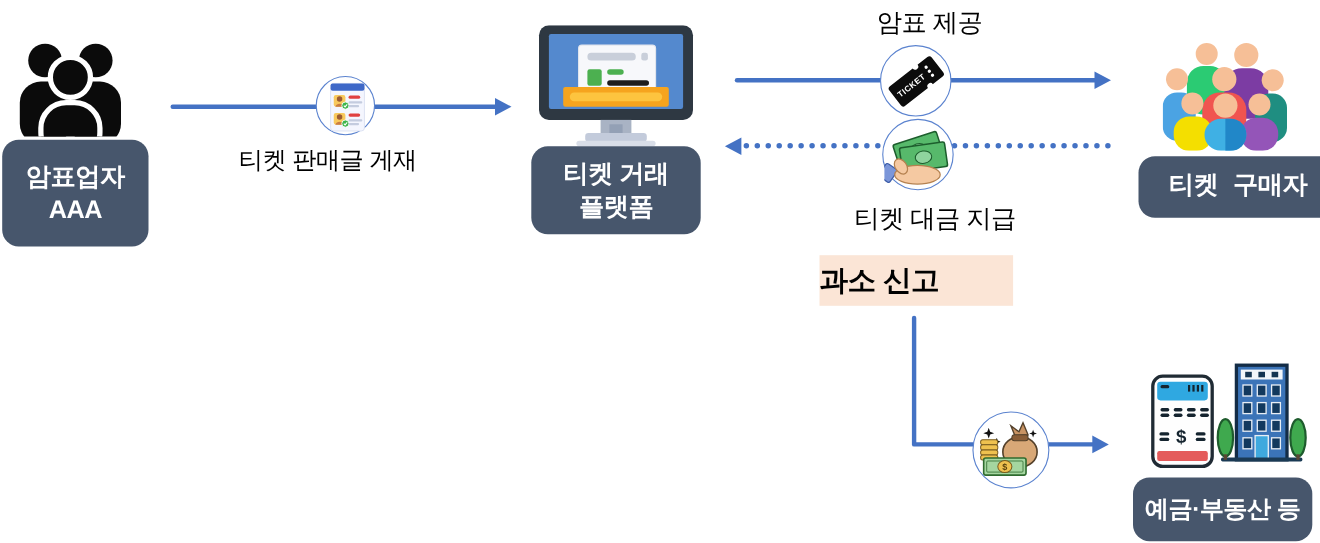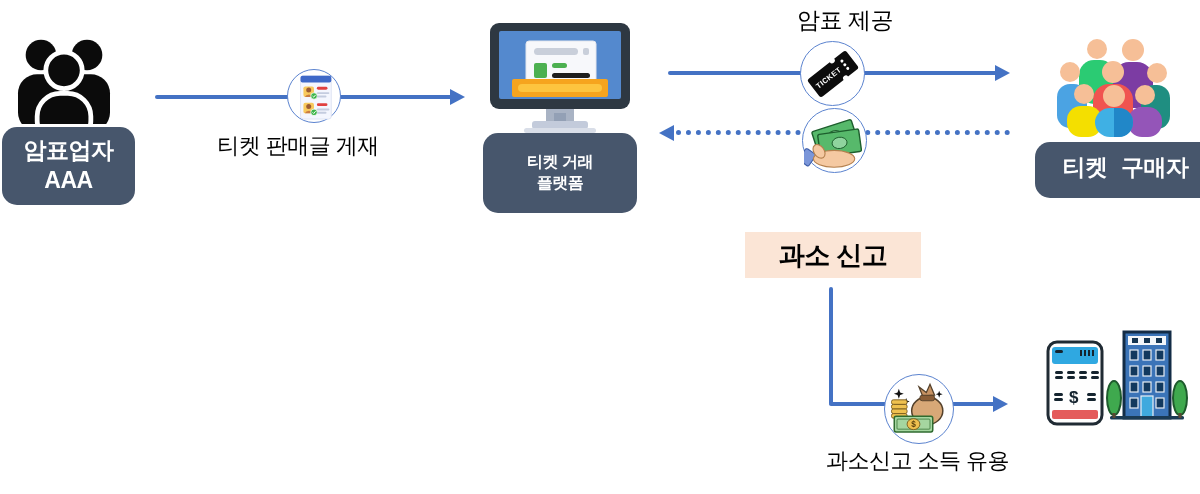--- a/index.html
+++ b/index.html
@@ -11,21 +11,21 @@
     position:absolute;font-weight:400;color:#000;text-align:center;
     white-space:nowrap;letter-spacing:-0.5px;
   }
   .badge{
     position:absolute;background:#47566C;color:#fff;border-radius:15px;
     display:flex;flex-direction:column;align-items:center;justify-content:center;
     font-weight:700;line-height:1.3;text-align:center;letter-spacing:-0.5px;
   }
   .hl{
     position:absolute;background:#FBE5D6;color:#000;display:flex;align-items:center;
-    justify-content:center;font-weight:800;letter-spacing:-0.5px;
+    font-weight:800;letter-spacing:-0.5px;
   }
   .hline{position:absolute;background:#4472C4;height:4px;border-radius:2px;}
   .vline{position:absolute;background:#4472C4;width:4px;border-radius:2px;}
   .dotline{position:absolute;height:0;border-top:5px dotted #4472C4;}
   .ah-right{position:absolute;width:0;height:0;border-top:8px solid transparent;
     border-bottom:8px solid transparent;border-left:15px solid #4472C4;}
   .ah-left{position:absolute;width:0;height:0;border-top:8px solid transparent;
     border-bottom:8px solid transparent;border-right:15px solid #4472C4;}
   .conn-circle{
     position:absolute;background:#fff;border:1.6px solid #5b83cf;border-radius:50%;
@@ -38,21 +38,21 @@
 <div id="canvas">
 
   <svg style="position:absolute;left:16px;top:32px" width="96" height="92" viewBox="0 0 100 96">
     <circle cx="26" cy="24" r="16" fill="#0b0b0b"></circle>
     <rect x="2" y="44" width="48" height="60" rx="20" fill="#0b0b0b"></rect>
     <circle cx="74" cy="24" r="16" fill="#0b0b0b"></circle>
     <rect x="50" y="44" width="48" height="60" rx="20" fill="#0b0b0b"></rect>
     <circle cx="50" cy="40" r="19" fill="#0b0b0b" stroke="#ffffff" stroke-width="5"></circle>
     <rect x="22" y="64" width="56" height="52" rx="24" fill="#0b0b0b" stroke="#ffffff" stroke-width="5"></rect>
   </svg>
-  <div class="badge" style="left:2px;top:127px;width:133px;height:78px;font-size:23px;">
+  <div class="badge" style="left:2px;top:127px;width:133px;height:97px;font-size:23px;">
     <span>암표업자</span>
     <span>AAA</span>
   </div>
 
   <div class="hline" style="left:155px;top:95px;width:300px;"></div>
   <div class="ah-right" style="left:450px;top:89px;"></div>
   <div class="conn-circle" style="left:287px;top:69px;width:54px;height:54px;">
     <svg width="50" height="50" viewBox="0 0 52 52">
       <rect x="12" y="5" width="32" height="45" rx="3" fill="#F4F6FE" stroke="#D8DEF0" stroke-width="0.8"></rect>
       <rect x="12" y="5" width="32" height="7" rx="2" fill="#3E68C8"></rect>
@@ -87,21 +87,21 @@
     <rect x="44" y="40" width="13" height="15" rx="2" fill="#4CB050"></rect>
     <rect x="62" y="40" width="15" height="5" rx="2.5" fill="#4CB050"></rect>
     <rect x="62" y="50" width="38" height="5" rx="2.5" fill="#1E1E1E"></rect>
     <rect x="22" y="56" width="96" height="18" rx="2" fill="#F6A41E"></rect>
     <rect x="28" y="61" width="84" height="8" rx="4" fill="#FDC43F"></rect>
     <rect x="56" y="86" width="28" height="12" fill="#A9B3C4"></rect>
     <rect x="64" y="90" width="12" height="8" fill="#93A0B5"></rect>
     <rect x="42" y="98" width="56" height="8" rx="3" fill="#C3CBDB"></rect>
     <rect x="34" y="105" width="72" height="5" rx="2.5" fill="#D9DEE8"></rect>
   </svg>
-  <div class="badge" style="left:483px;top:133px;width:154px;height:80px;font-size:16px;">
+  <div class="badge" style="left:483px;top:133px;width:154px;height:80px;font-size:23px;">
     <span>티켓 거래</span>
     <span>플랫폼</span>
   </div>
 
   <div class="lbl" style="left:745px;width:200px;top:5px;font-size:23px;">암표 제공</div>
   <div class="hline" style="left:668px;top:71px;width:330px;"></div>
   <div class="ah-right" style="left:995px;top:65px;"></div>
   <div class="conn-circle" style="left:800px;top:41px;width:65px;height:65px;">
     <svg width="62" height="62" viewBox="0 0 66 66">
       <g transform="translate(33,33) rotate(-38)">
@@ -130,20 +130,21 @@
           <ellipse cx="0" cy="-1" rx="8" ry="6" fill="#8FD49E" stroke="#1D5E2D"></ellipse>
         </g>
         <g transform="translate(-24,16) rotate(35)">
           <rect x="-8" y="0" width="13" height="15" rx="2" fill="#7B96D9" stroke="#3D5DA8" stroke-width="1.2"></rect>
         </g>
         <ellipse cx="-1" cy="23" rx="22" ry="9" fill="#F5C9A2" stroke="#B5814F" stroke-width="1.2"></ellipse>
         <ellipse cx="-17" cy="15" rx="5.5" ry="8" transform="rotate(-35 -17 15)" fill="#F5C9A2" stroke="#B5814F" stroke-width="1.2"></ellipse>
       </g>
     </svg>
   </div>
+  <div class="lbl" style="left:750px;width:200px;top:183px;font-size:23px;">티켓 대금 지급</div>
 
   <svg style="position:absolute;left:1057px;top:38px" width="113" height="99" viewBox="0 0 113 99">
     <circle cx="40" cy="11" r="10" fill="#F6BF97"></circle>
     <rect x="22" y="22" width="36" height="44" rx="15" fill="#2BCB73"></rect>
     <circle cx="76" cy="12" r="11" fill="#F6BF97"></circle>
     <rect x="56" y="24" width="40" height="46" rx="16" fill="#7C3CA3"></rect>
     <circle cx="13" cy="34" r="10" fill="#F6BF97"></circle>
     <rect x="0" y="46" width="30" height="44" rx="13" fill="#4BA3E3"></rect>
     <circle cx="100" cy="35" r="10" fill="#F6BF97"></circle>
     <rect x="84" y="47" width="29" height="44" rx="13" fill="#1F8E81"></rect>
@@ -184,21 +185,20 @@
           <rect x="-30" y="0" width="17" height="5" rx="2" fill="#EFC14F"></rect>
           <rect x="-30" y="5" width="17" height="5" rx="2" fill="#EFC14F"></rect>
         </g>
         <rect x="-27" y="8" width="42" height="17" rx="2" fill="#A5D6A0" stroke="#2F6B2F" stroke-width="1.6"></rect>
         <rect x="-24" y="11" width="36" height="11" rx="1" fill="none" stroke="#2F6B2F" stroke-width="0.8"></rect>
         <ellipse cx="-6" cy="16.5" rx="7" ry="6" fill="#EFC14F" stroke="#7a5c1e"></ellipse>
         <text x="-8.5" y="20" font-size="9" font-weight="bold" fill="#5C430E">$</text>
       </g>
     </svg>
   </div>
-  <div class="lbl" style="left:815px;width:205px;top:446px;font-size:22px;">과소신고 소득 유용</div>
 
   <svg style="position:absolute;left:1046px;top:340px" width="58" height="86" viewBox="0 0 58 86">
     <rect x="2" y="2" width="54" height="82" rx="9" fill="#FEFEFE" stroke="#202B34" stroke-width="3"></rect>
     <rect x="6" y="7" width="46" height="17" rx="3" fill="#2FA8E1"></rect>
     <rect x="9" y="10" width="8" height="3" rx="1.5" fill="#15242F"></rect>
     <rect x="34" y="10" width="2" height="6" fill="#15242F"></rect>
     <rect x="38" y="10" width="2" height="6" fill="#15242F"></rect>
     <rect x="42" y="10" width="2" height="6" fill="#15242F"></rect>
     <rect x="46" y="10" width="2" height="6" fill="#15242F"></rect>
     <g fill="#15242F">
@@ -237,14 +237,17 @@
       <rect x="26" y="72" width="8" height="10"></rect>
         <rect x="52" y="72" width="8" height="10"></rect>
     </g>
     <rect x="37" y="70" width="12" height="22" fill="#3FA9DE" stroke="#E8EEF5" stroke-width="1.2"></rect>
     <rect x="6" y="90" width="74" height="3.5" rx="1.5" fill="#1A3A54"></rect>
     <ellipse cx="10" cy="72" rx="7" ry="17" fill="#3FA94E" stroke="#1E5B2D" stroke-width="2"></ellipse>
     <rect x="8.5" y="87" width="3" height="5" fill="#5A4632"></rect>
     <ellipse cx="76" cy="72" rx="7" ry="17" fill="#3FA94E" stroke="#1E5B2D" stroke-width="2"></ellipse>
     <rect x="74.5" y="87" width="3" height="5" fill="#5A4632"></rect>
   </svg>
+  <div class="badge" style="left:1030px;top:434px;width:163px;height:58px;font-size:22px;">
+    <span>예금·부동산 등</span>
+  </div>
 
 </div>
 
 </body></html>

